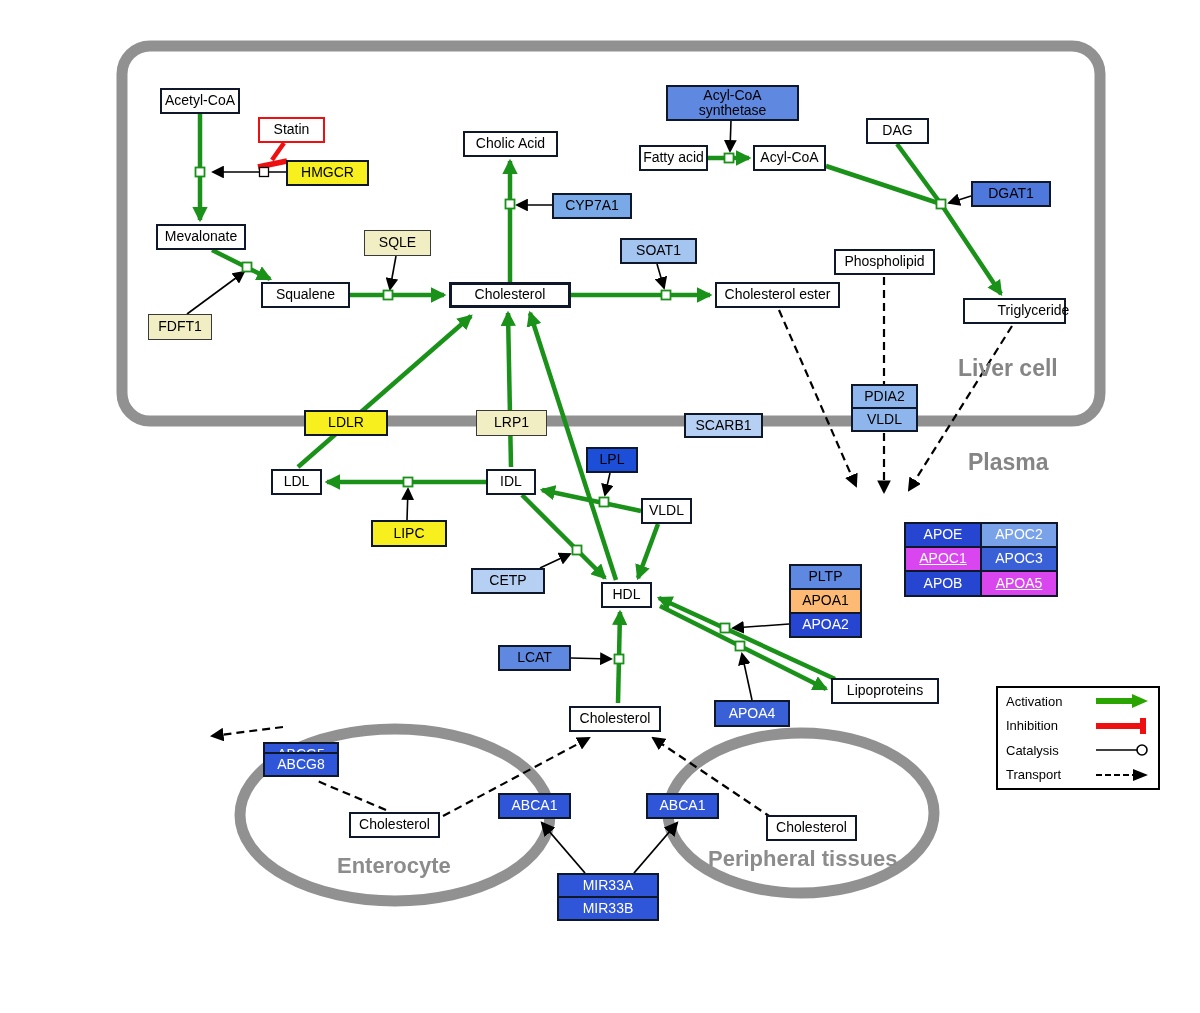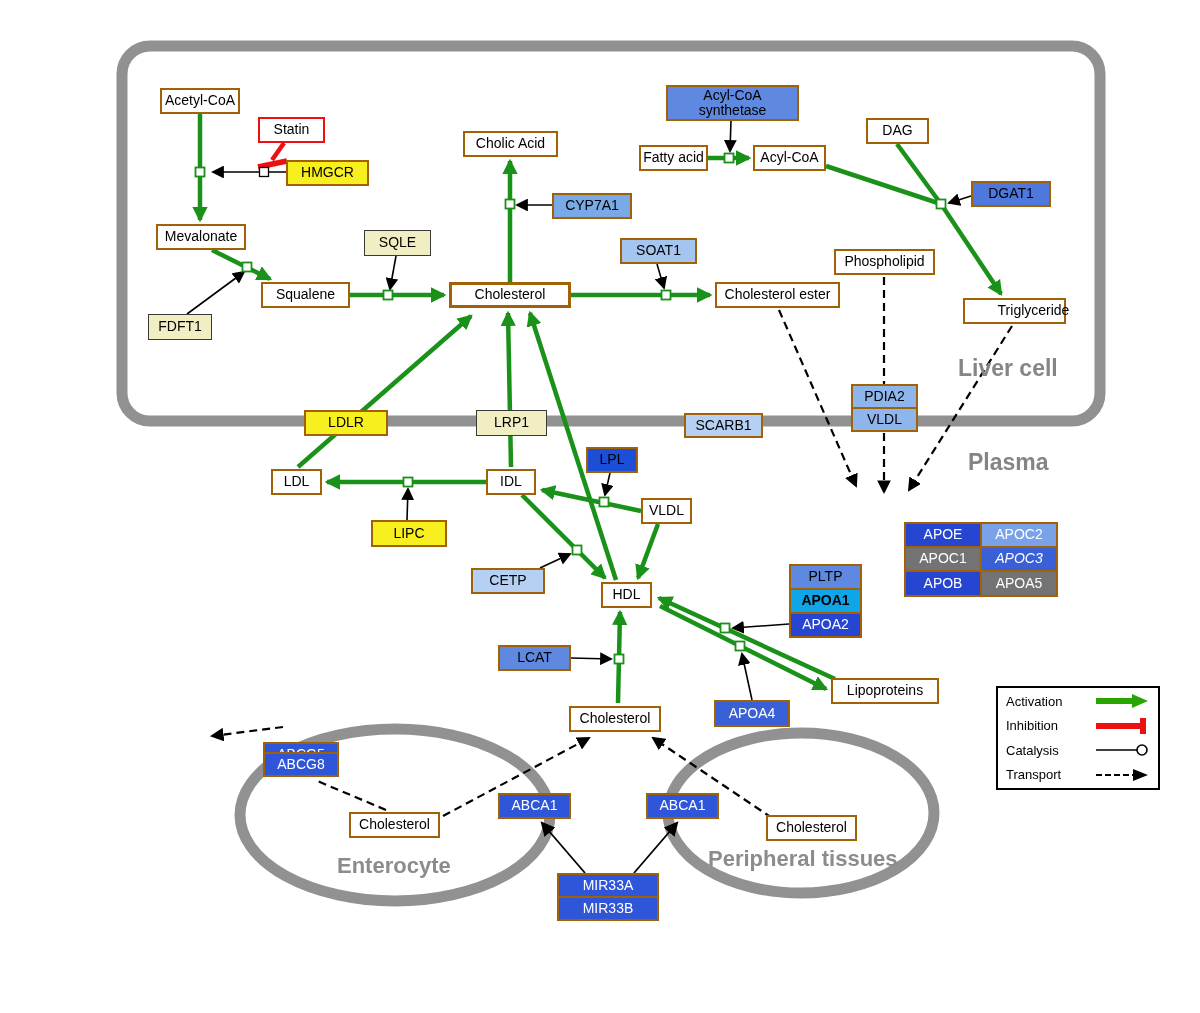--- a/index.html
+++ b/index.html
@@ -1,34 +1,34 @@
 <!DOCTYPE html>
 <html><head>
 <meta charset="utf-8">
 <style>
   html,body{margin:0;padding:0;background:#fff;}
   #stage{position:relative;width:1200px;height:1013px;background:#fff;overflow:hidden;
          font-family:"Liberation Sans",sans-serif;}
   #edges{position:absolute;left:0;top:0;width:1200px;height:1013px;}
   .node{position:absolute;display:flex;align-items:center;justify-content:center;
         box-sizing:border-box;text-align:center;font-size:14px;line-height:1.1;
-        background:#fff;border:2px solid #a16207;color:#000;z-index:3;}
+        background:#fff;border:2px solid #0f172a;color:#000;z-index:3;}
   .thick{border-width:3px;}
   .redborder{border:2.5px solid #ee1010;}
   .yellow{background:#f7ef1e;}
   .paleyellow{background:#f2eec3;border:1.5px solid #3a3a3a;}
   .b-lpl{background:#1d4ed8;}
   .b-lt{background:#b5d0f2;}
   .b-soat{background:#a5c5f1;}
-  .b-apoa1{background:#0ea5e9;font-weight:bold;}
+  .b-apoa1{background:#fdba74;}
   .b-pdia{background:#8fb6ec;}
   .b-cyp{background:#79a9e6;}
   .b-med{background:#5f88e1;}
   .b-dgat{background:#4f78dd;}
-  .b-c1{background:#737373;color:#fff;}
+  .b-c1{background:#d946ef;color:#fff;text-decoration:underline;}
   .b-c2{background:#7aa2e9;color:#fff;}
   .b-c3{background:#3a60d8;color:#fff;}
   .b-dk{background:#2646d2;color:#fff;}
   .b-abc{background:#2f55d8;color:#fff;}
   .comp{position:absolute;font-weight:bold;color:#858585;z-index:2;}
   .comp-big{font-size:23px;}
   .comp-cell{font-size:22px;color:#8c8c8c;}
   #legend{position:absolute;left:996px;top:686px;width:164px;height:104px;background:#fff;
           border:2.5px solid #000;box-sizing:border-box;z-index:4;
           display:flex;flex-direction:column;justify-content:space-between;padding:2px 8px;}
@@ -167,21 +167,21 @@
   <div class="node" style="left:641px;top:498px;width:51px;height:26px;">VLDL</div>
   <div class="node yellow" style="left:371px;top:520px;width:76px;height:27px;">LIPC</div>
   <div class="node b-lt" style="left:471px;top:568px;width:74px;height:26px;">CETP</div>
   <div class="node" style="left:601px;top:582px;width:51px;height:26px;">HDL</div>
   <div class="node b-med" style="left:789px;top:564px;width:73px;height:26px;">PLTP</div>
   <div class="node b-apoa1" style="left:789px;top:588px;width:73px;height:26px;">APOA1</div>
   <div class="node b-dk" style="left:789px;top:612px;width:73px;height:26px;">APOA2</div>
   <div class="node b-dk" style="left:904px;top:522px;width:78px;height:26px;">APOE</div>
   <div class="node b-c2" style="left:980px;top:522px;width:78px;height:26px;">APOC2</div>
   <div class="node b-c1" style="left:904px;top:546px;width:78px;height:26px;">APOC1</div>
-  <div class="node b-c3" style="left:980px;top:546px;width:78px;height:26px;font-style:italic;">APOC3</div>
+  <div class="node b-c3" style="left:980px;top:546px;width:78px;height:26px;">APOC3</div>
   <div class="node b-dk" style="left:904px;top:570px;width:78px;height:27px;text-align:center;">APOB</div>
   <div class="node b-c1" style="left:980px;top:570px;width:78px;height:27px;">APOA5</div>
   <div class="node b-med" style="left:498px;top:645px;width:73px;height:26px;">LCAT</div>
   <div class="node b-c3" style="left:714px;top:700px;width:76px;height:27px;">APOA4</div>
   <div class="node" style="left:831px;top:678px;width:108px;height:26px;">Lipoproteins</div>
   <div class="node" style="left:569px;top:706px;width:92px;height:26px;">Cholesterol</div>
   <div class="node b-abc" style="left:263px;top:742px;width:76px;height:25px;">ABCG5</div>
   <div class="node b-abc" style="left:263px;top:752px;width:76px;height:25px;">ABCG8</div>
   <div class="node" style="left:349px;top:812px;width:91px;height:26px;">Cholesterol</div>
   <div class="node b-abc" style="left:498px;top:793px;width:73px;height:26px;">ABCA1</div>

